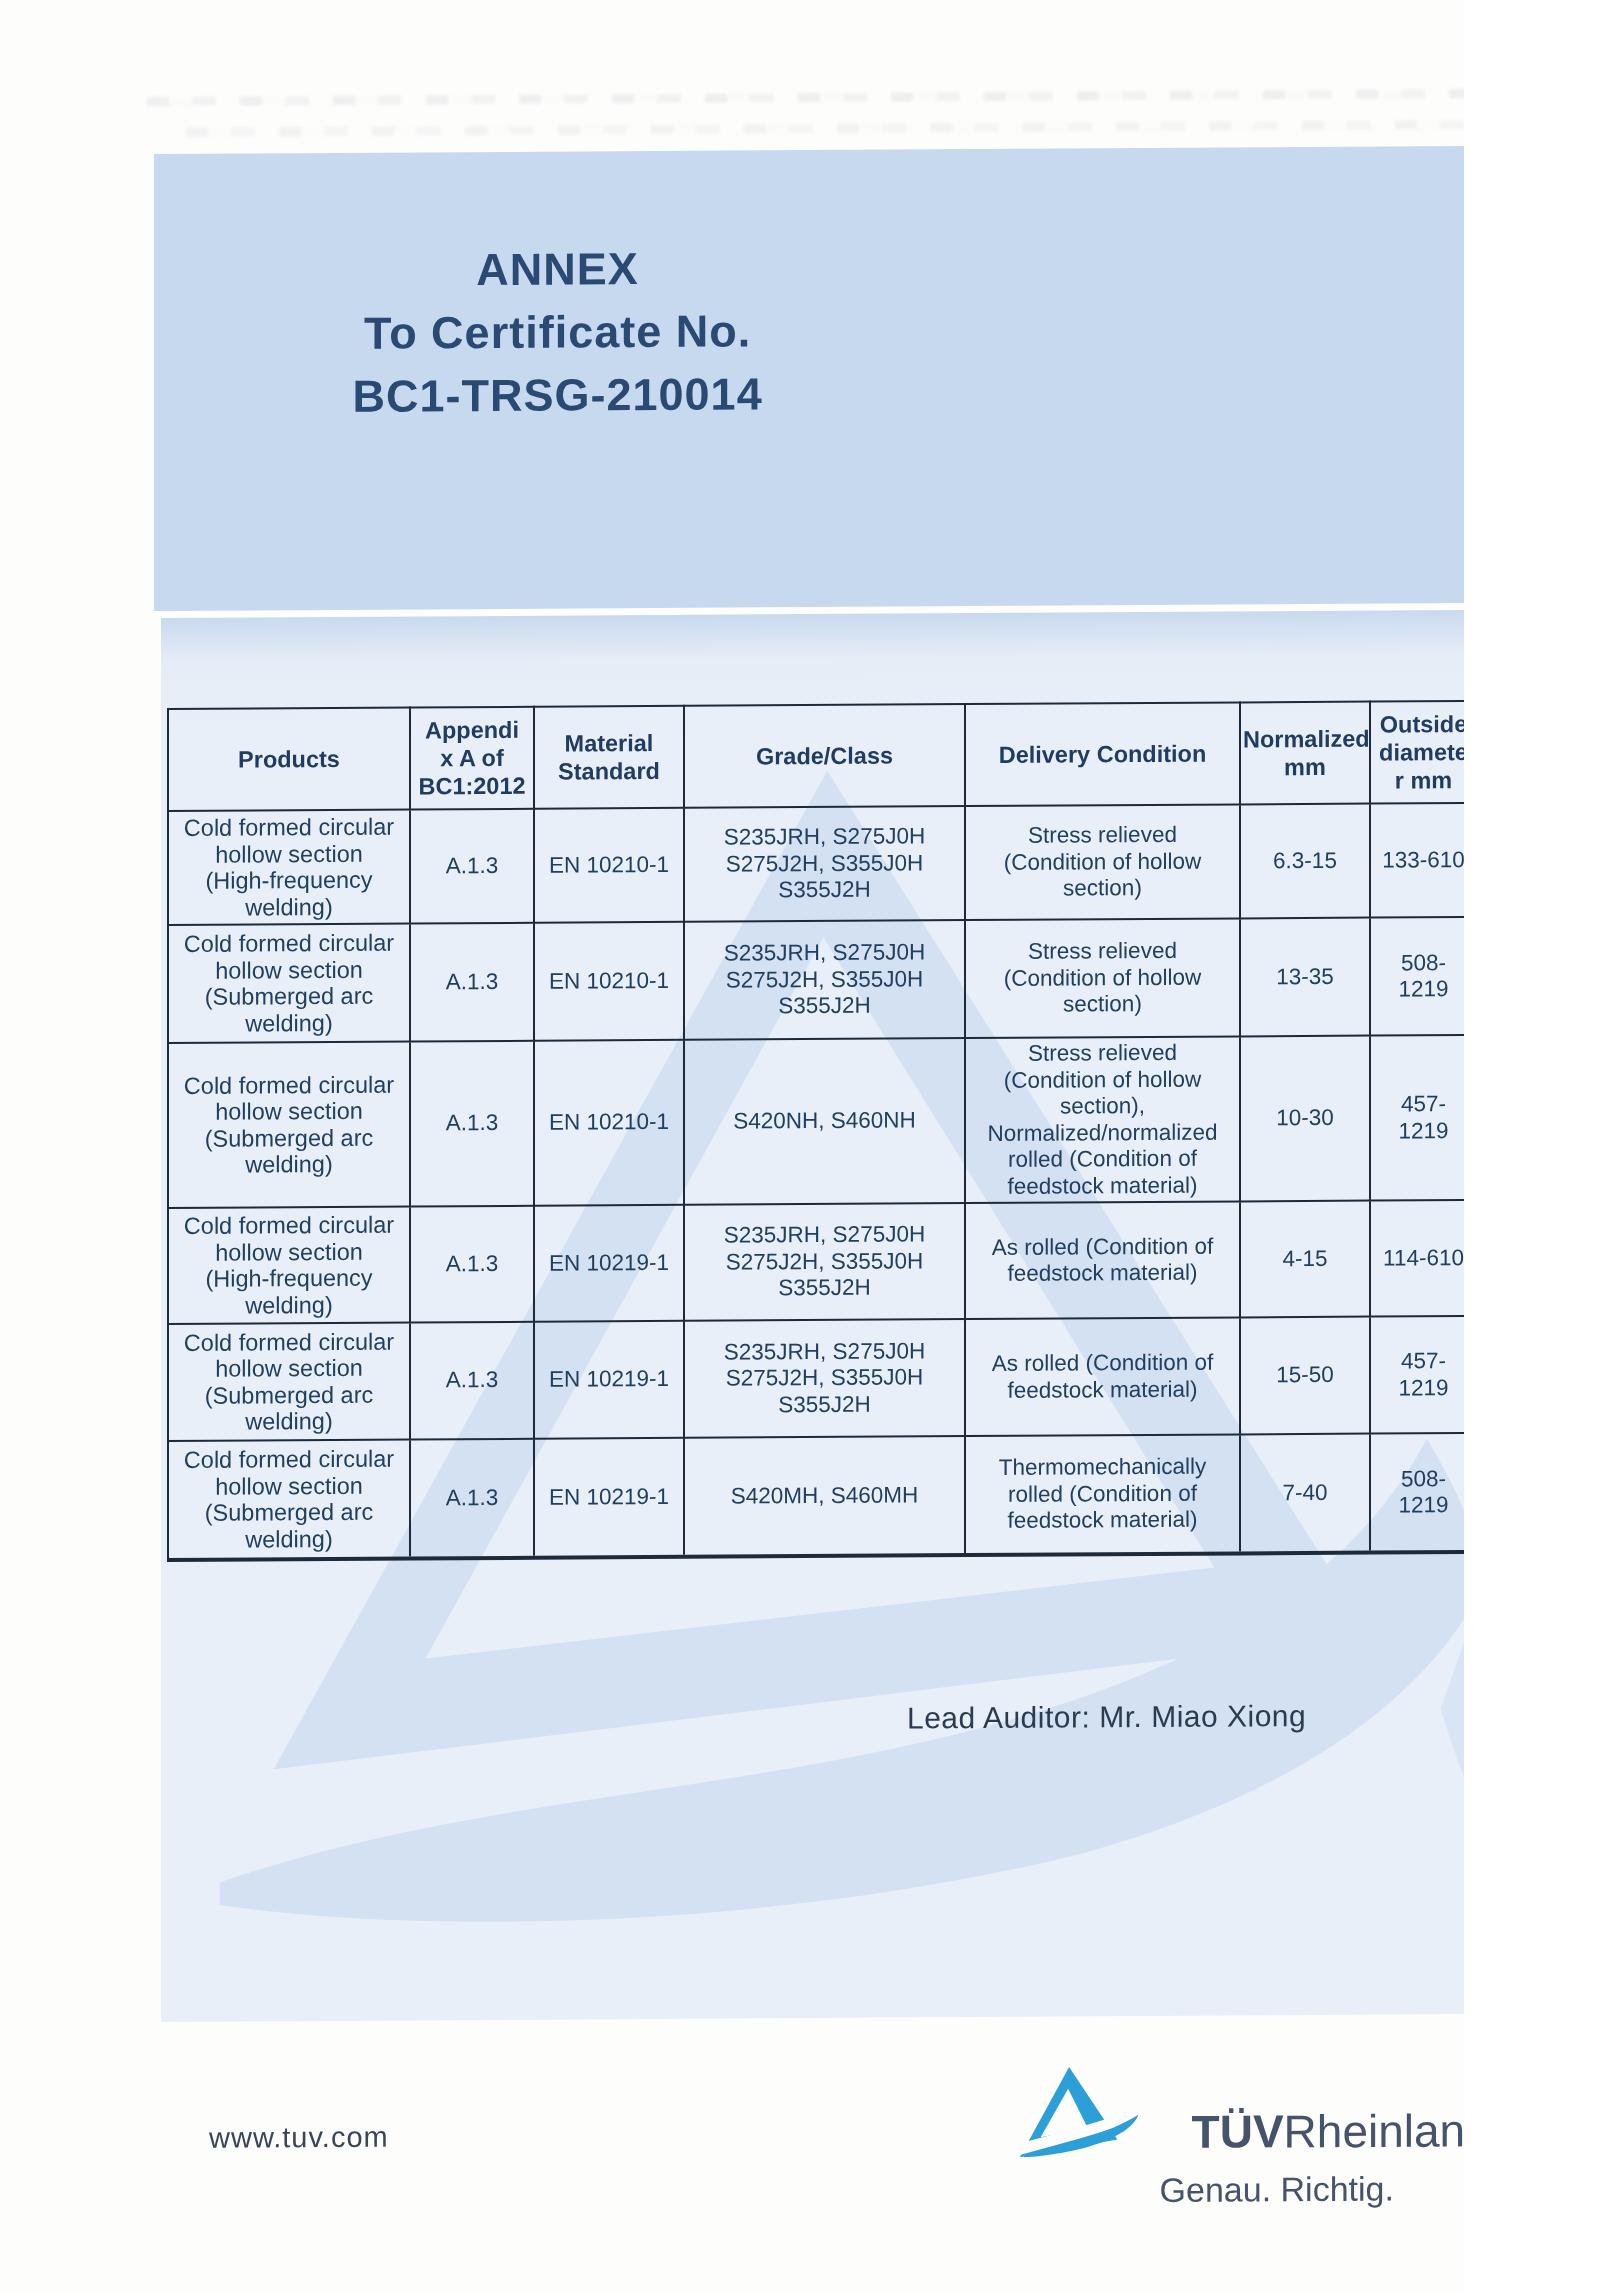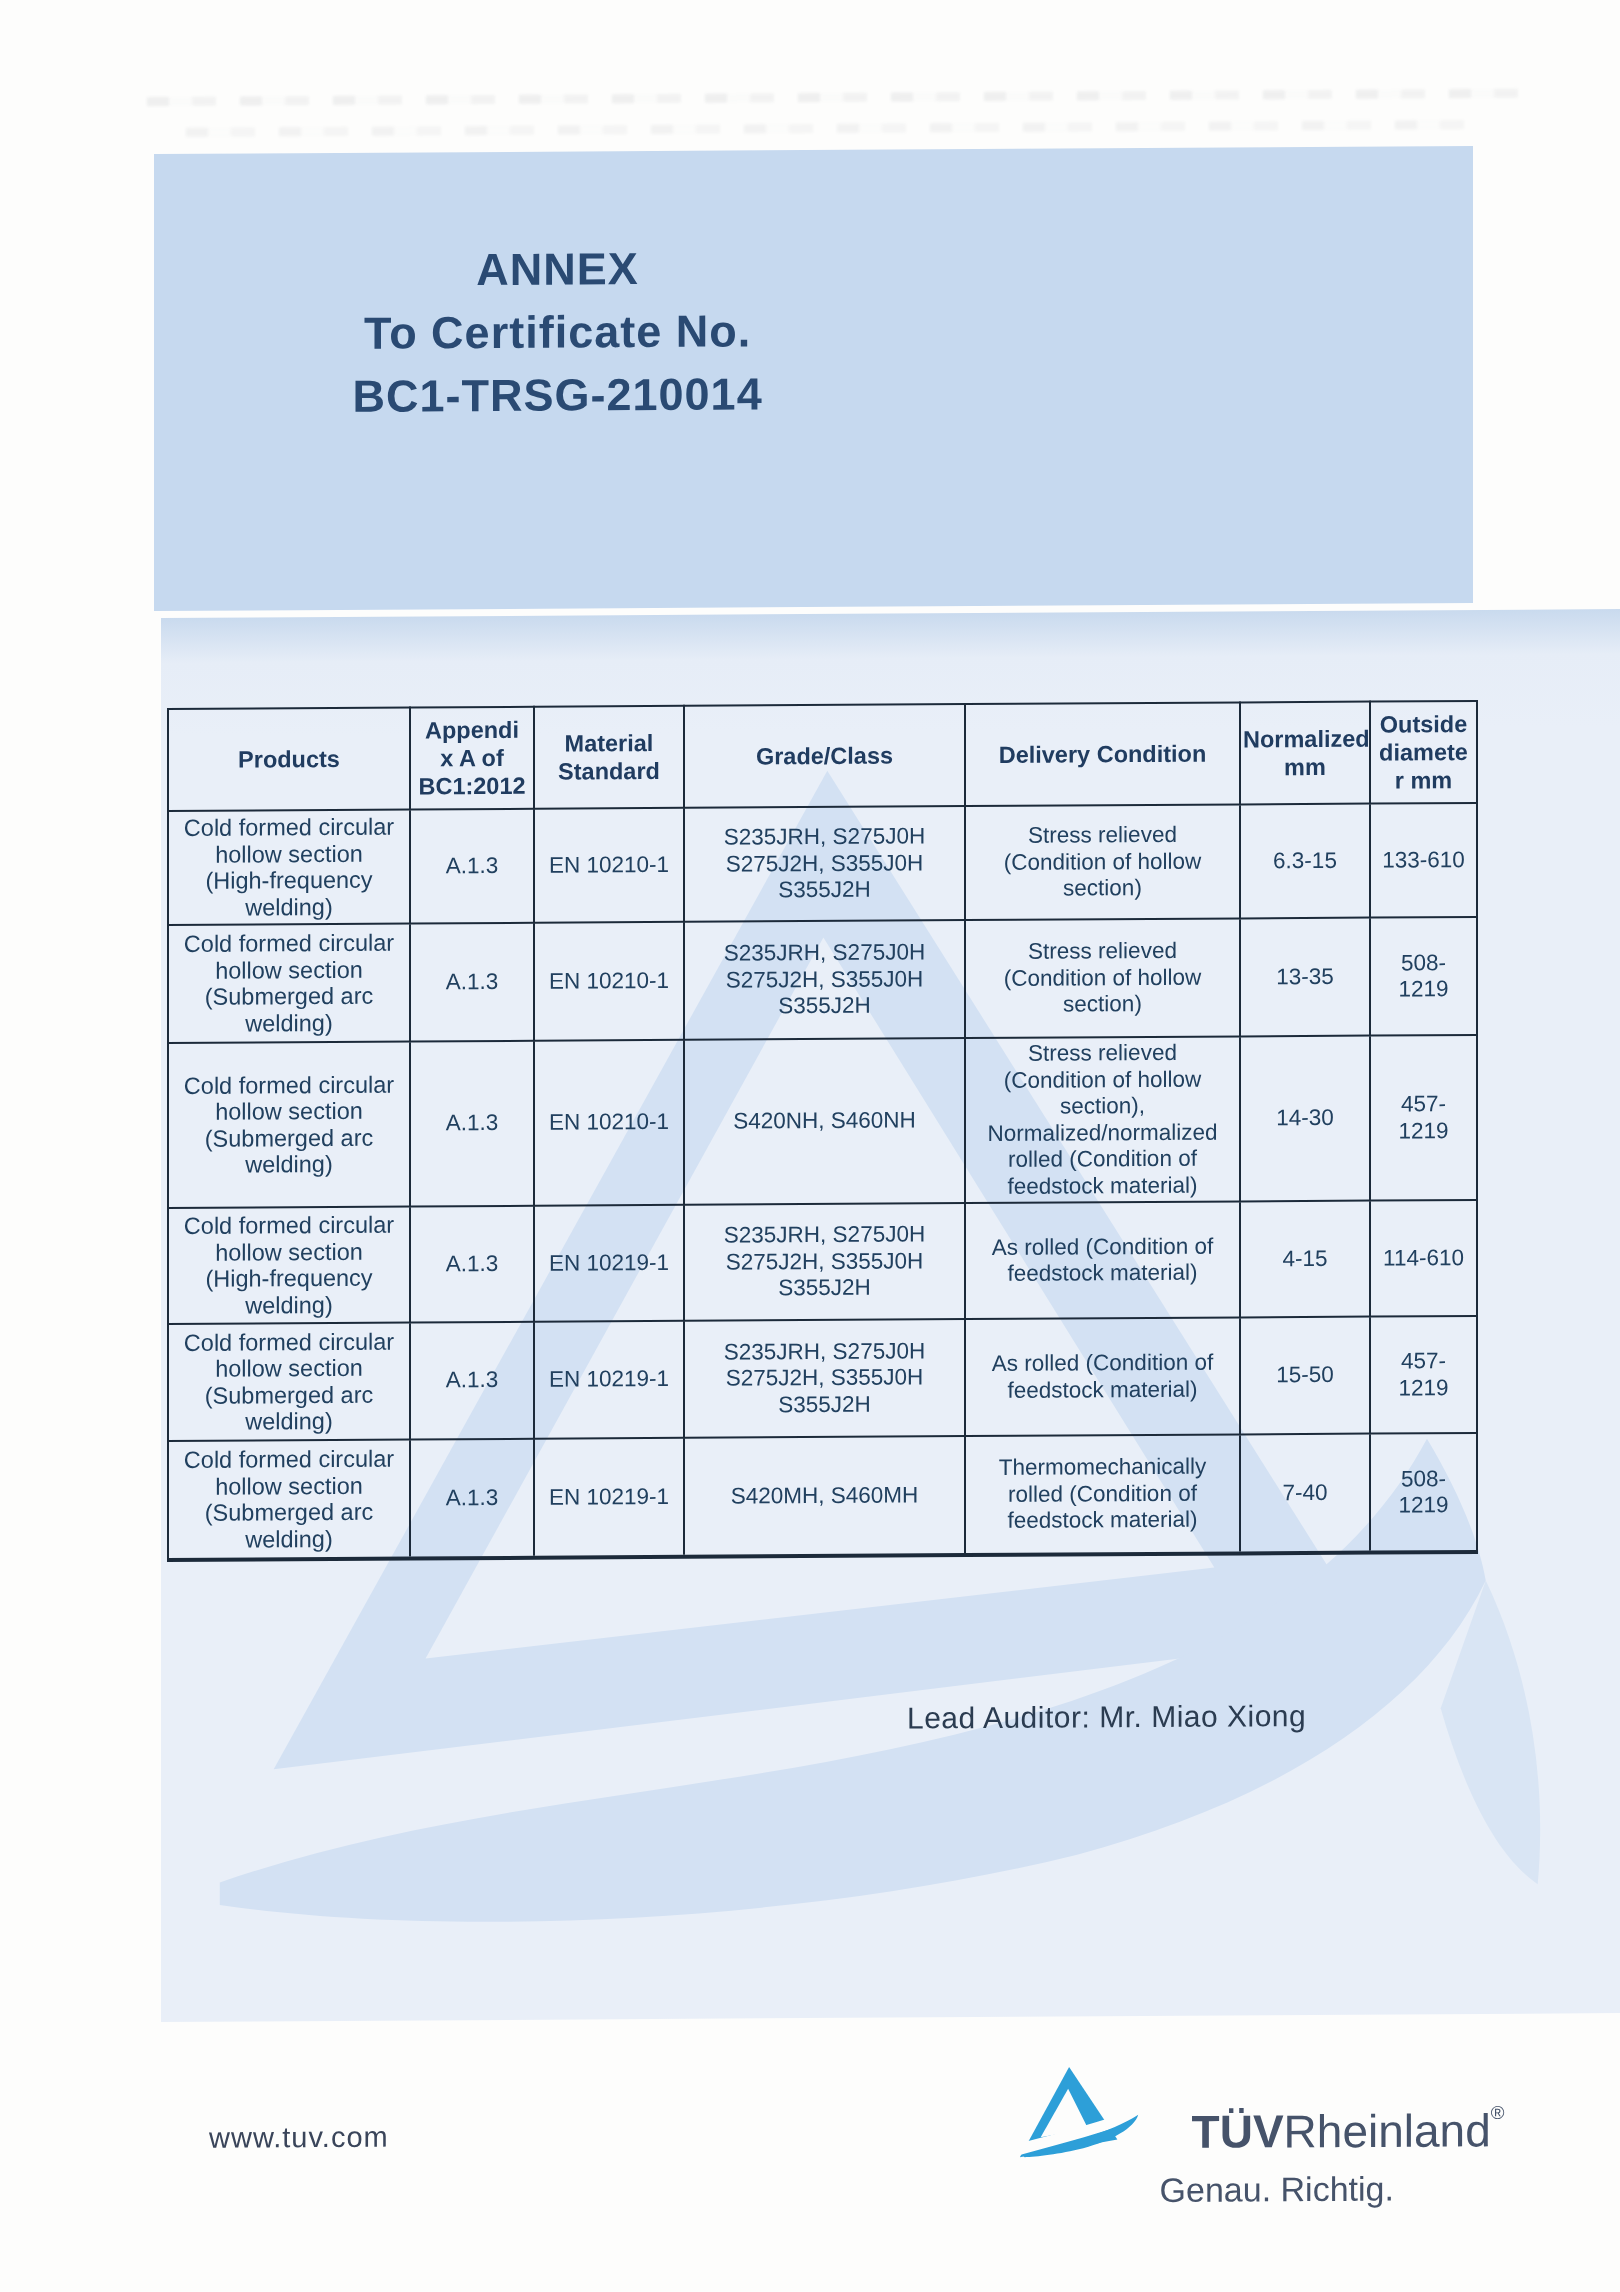--- a/index.html
+++ b/index.html
@@ -1,18 +1,18 @@
 <!DOCTYPE html>
 <html><head>
 <meta charset="utf-8">
 <style>
   html,body{margin:0;padding:0;background:#ffffff;}
   .page{
     position:relative;
-    width:1620px;height:2293px;
+    width:1464px;height:2293px;
     background:#fdfdfc;
     overflow:hidden;
     font-family:"Liberation Sans", sans-serif;
   }
   .skew-wrap{
     position:absolute;inset:0;
     transform:skewY(-0.35deg);
     transform-origin:0 0;
   }
   
@@ -179,21 +179,21 @@
 welding)</td>
           <td>A.1.3</td>
           <td>EN 10210-1</td>
           <td>S420NH, S460NH</td>
           <td>Stress relieved
 (Condition of hollow
 section),
 Normalized/normalized
 rolled (Condition of
 feedstock material)</td>
-          <td>14-30</td>
+          <td>10-30</td>
           <td>457-
 1219</td>
         </tr>
         <tr>
           <td class="product" style="height:112px">Cold formed circular
 hollow section
 (High-frequency
 welding)</td>
           <td>A.1.3</td>
           <td>EN 10219-1</td>

